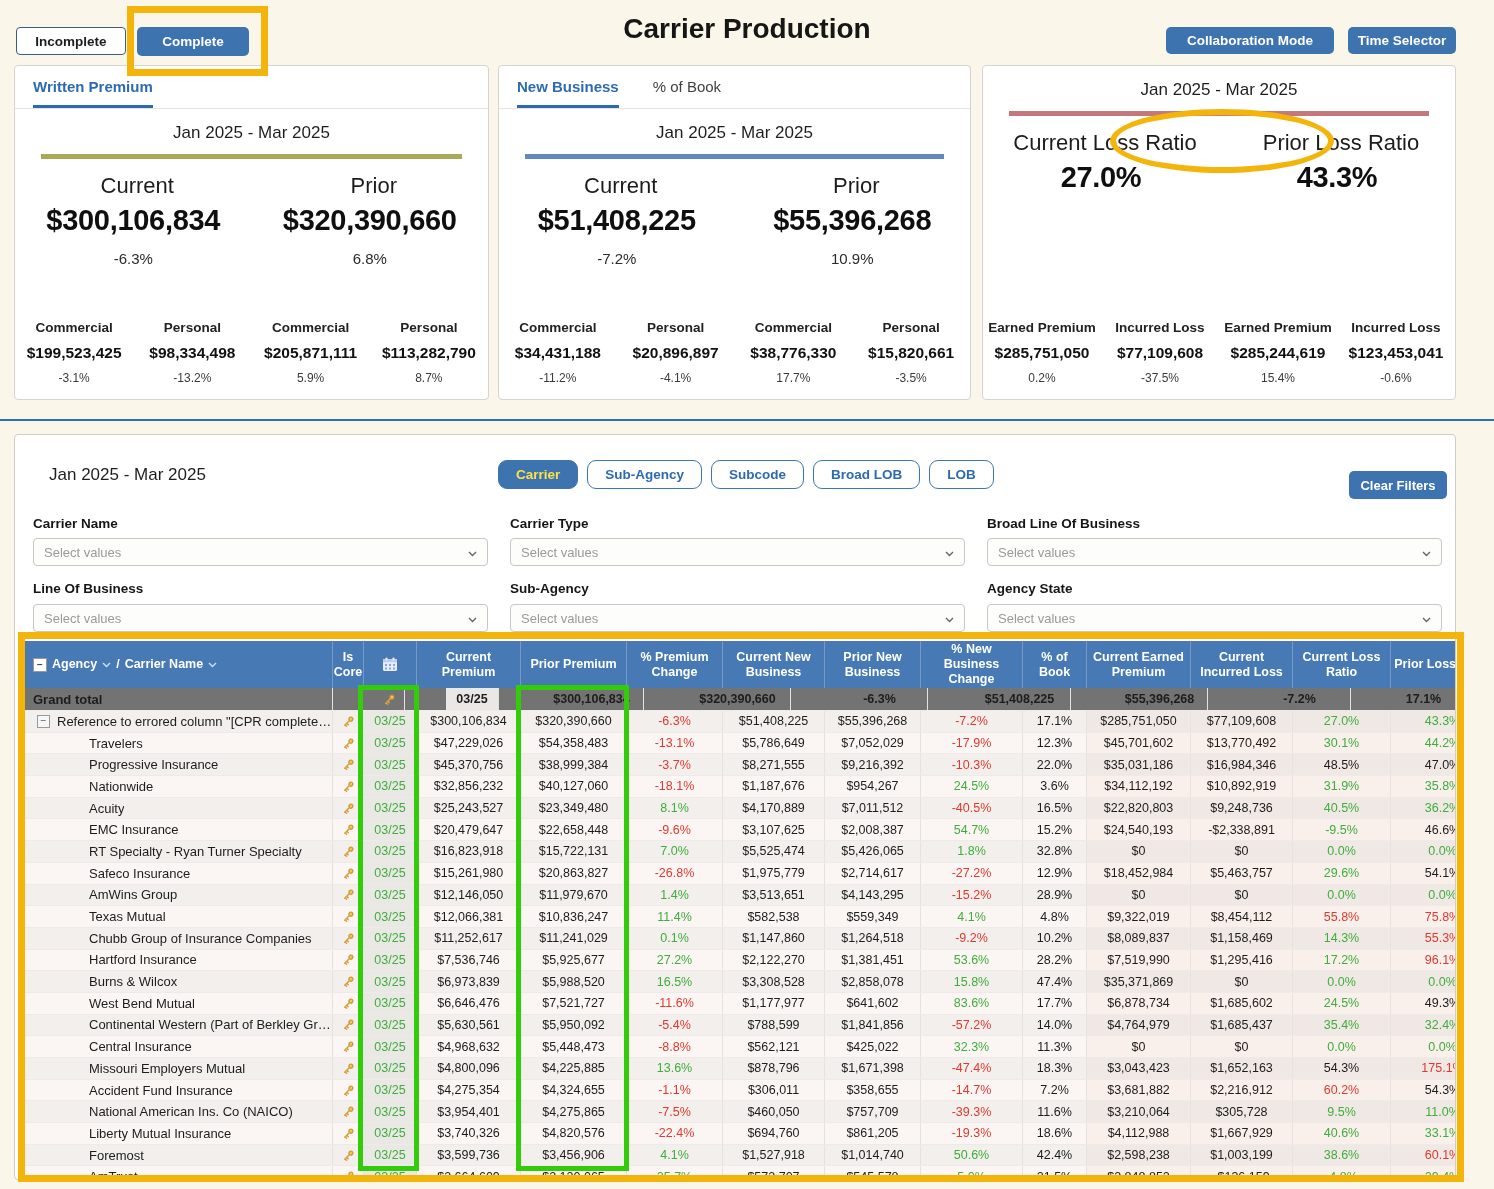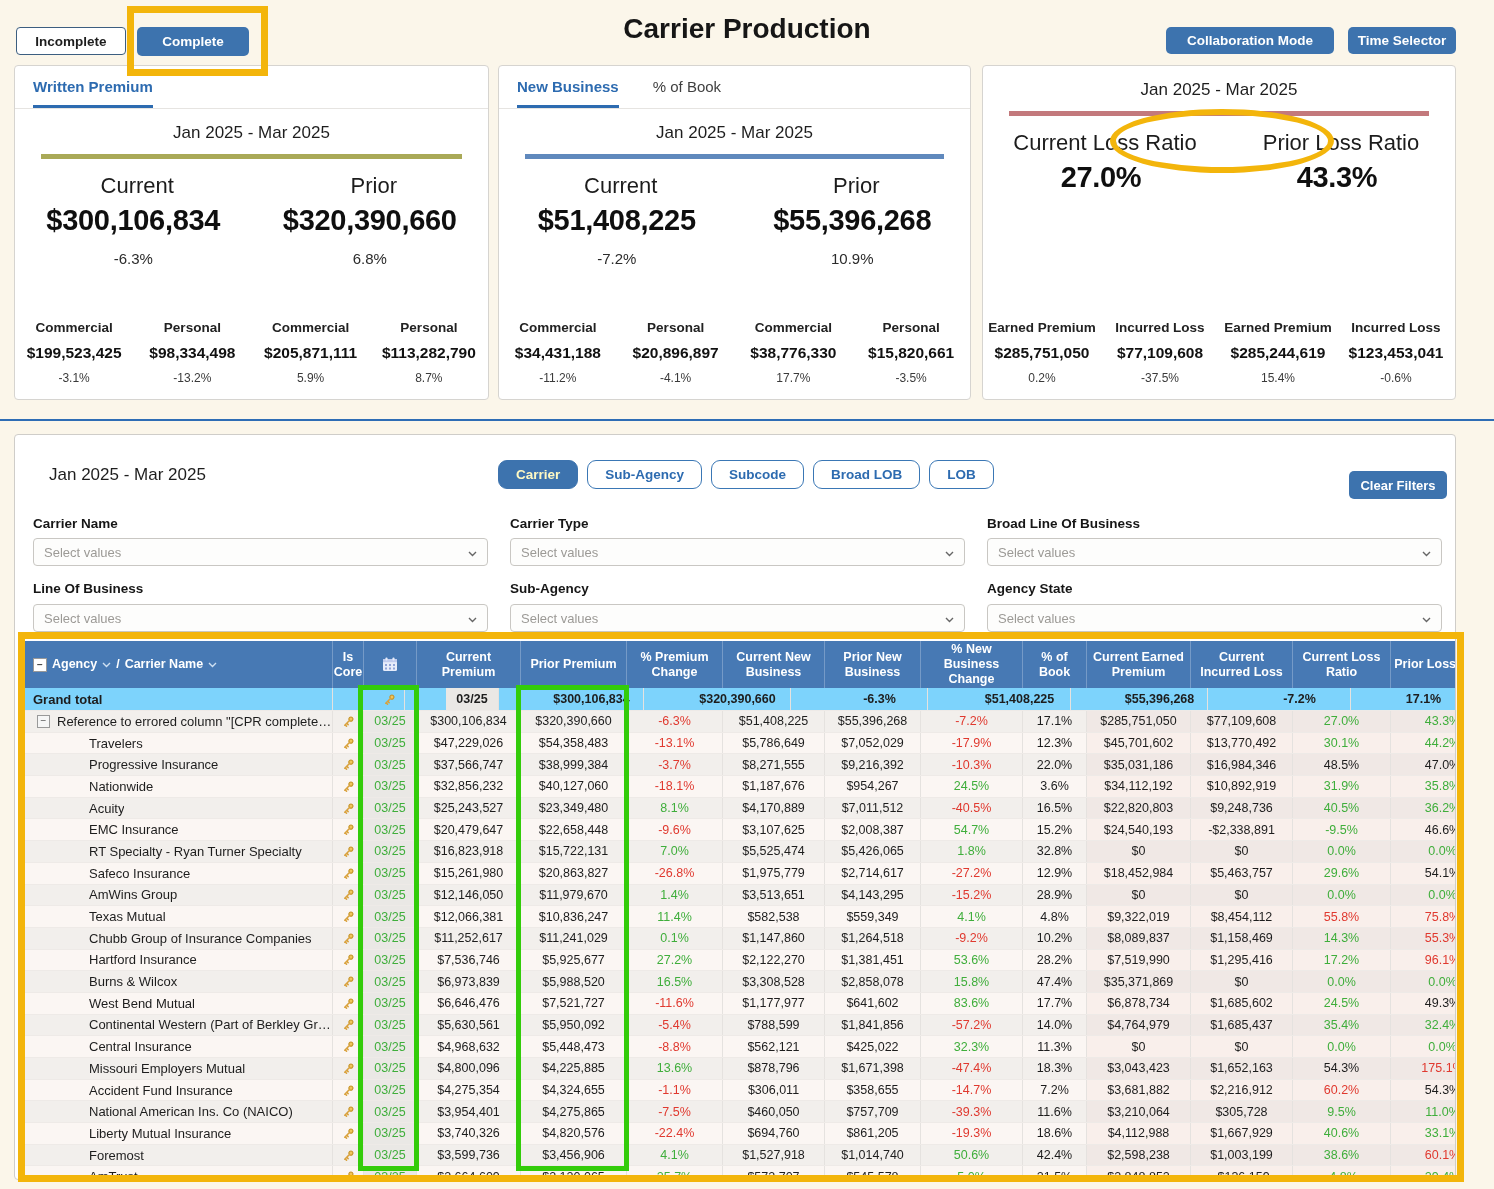--- a/index.html
+++ b/index.html
@@ -50,38 +50,38 @@
   #divider{position:absolute;top:419px;left:0;width:100%;height:2px;background:#2e6db5;}
 
   
   #panel{position:absolute;left:14px;top:434px;width:1442px;height:746px;background:#fff;
          border:1px solid #cfcdc9;border-radius:4px;box-sizing:border-box;overflow:hidden;}
   #panel-date{position:absolute;left:34px;top:30px;font-size:17px;color:#1e1e1e;}
   #segwrap{position:absolute;left:483px;top:25px;display:flex;gap:9px;}
   .seg{height:29px;padding:0 17px;display:flex;align-items:center;border:1.5px solid #3a77b5;
        border-radius:9px;color:var(--tab-blue);font-weight:bold;font-size:13.5px;background:#fff;
        box-sizing:border-box;cursor:pointer;}
-  .seg-active{background:var(--accent-blue);color:#fef9c3;border-color:var(--accent-blue);}
+  .seg-active{background:var(--accent-blue);color:#fde047;border-color:var(--accent-blue);}
   #btn-clear{position:absolute;left:1334px;top:36px;width:98px;height:28px;border-radius:5px;
              font-size:13px;}
   .f-label{position:absolute;font-size:13.5px;font-weight:bold;color:#161616;}
   .f-select{position:absolute;width:455px;height:28px;border:1px solid #c9c7c3;border-radius:4px;
             background:#fdfdfc;box-sizing:border-box;display:flex;align-items:center;
             justify-content:space-between;padding:0 10px;color:#9c9a96;font-size:13px;cursor:pointer;}
 
   
   #tablewrap{position:absolute;left:10px;top:206px;width:1470px;}
   .thead{display:flex;background:var(--header-blue);height:47px;}
   .th{display:flex;align-items:center;justify-content:center;color:#fff;font-weight:bold;
       font-size:12.5px;text-align:center;line-height:1.2;border-right:1px solid rgba(255,255,255,.25);
       box-sizing:border-box;padding:2px 3px;cursor:pointer;flex:none;}
   .th-name{justify-content:flex-start;padding-left:8px;gap:5px;}
   .trow{display:flex;height:20.7px;background:#fbf6f3;border-bottom:1px solid #eeeae7;}
   .trow.alt{background:#f2efec;}
-  .trow.total{background:#7dd3fc;height:22px;font-weight:bold;gap:41px;}
+  .trow.total{background:#737373;height:22px;font-weight:bold;gap:41px;}
   .td{display:flex;align-items:center;justify-content:center;font-size:12.5px;color:#1d1d1d;
       border-right:1px solid #e5e2df;box-sizing:border-box;flex:none;height:100%;}
   .td-name{justify-content:flex-start;font-size:13px;white-space:nowrap;overflow:hidden;}
   .td-date{background:#eae8e5;}
   .pinkcol{background:rgba(222,110,95,0.05);}
   .pos{color:var(--positive);} .neg{color:var(--negative);}
   .minusbox{width:12px;height:12px;background:#fff;border:1px solid #999;display:inline-flex;
             align-items:center;justify-content:center;font-size:10px;line-height:10px;color:#444;
             flex:none;}
   .minusbox.small{width:11px;height:11px;background:#f6f6f6;margin-right:7px;color:#555;}
@@ -482,21 +482,21 @@
               <g transform="rotate(45 8 8)">
                 <circle cx="8" cy="3.8" r="2.5" fill="#F0C55A" stroke="#C79428" stroke-width="1.4"></circle>
                 <path d="M8 6.3 L8 14.5 M8 11 L10.4 11 M8 13.8 L10.4 13.8" stroke="#D9A13B" stroke-width="1.9" fill="none" stroke-linecap="round"></path>
               </g>
             </svg>
           </div>
           <div class="td td-date" style="width: 53px;">
             <span class="pos">03/25</span>
           </div>
           <div class="td" style="width: 104px;">
-            <span>$37,566,747</span>
+            <span>$45,370,756</span>
           </div>
           <div class="td" style="width: 106px;">
             <span>$38,999,384</span>
           </div>
           <div class="td" style="width: 96px;">
             <span class="neg">-3.7%</span>
           </div>
           <div class="td" style="width: 102px;">
             <span>$8,271,555</span>
           </div>

